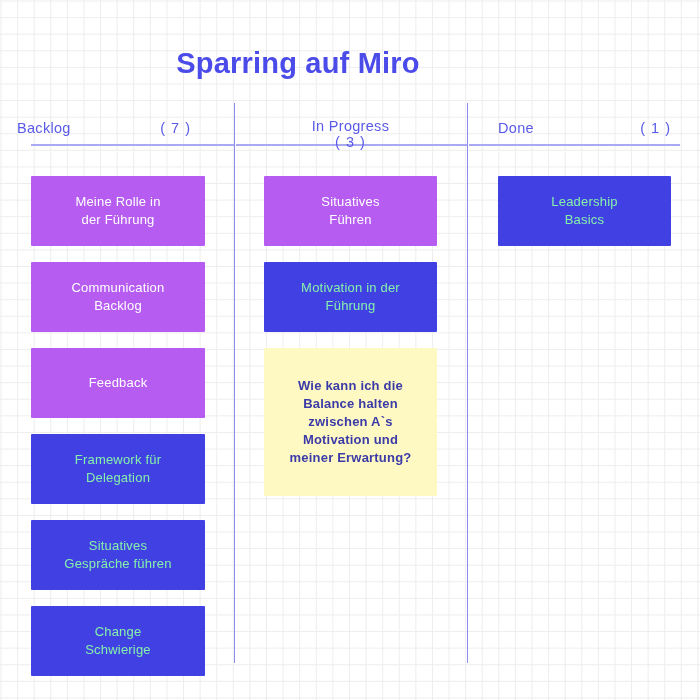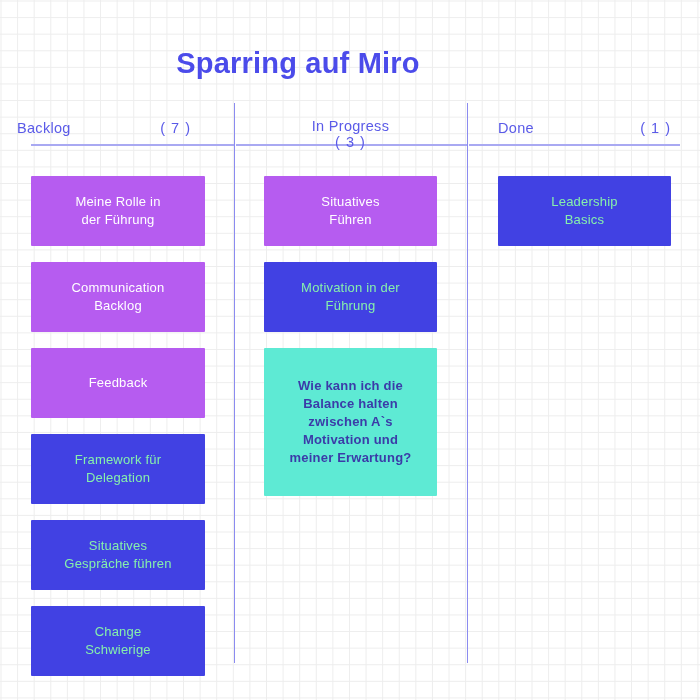--- a/index.html
+++ b/index.html
@@ -110,21 +110,21 @@
     text-align: center;
     padding: 2px 12px;
     font-size: 13px;
     line-height: 18px;
     letter-spacing: 0.2px;
     white-space: pre-line;
     border-radius: 1px;
   }
   .card.purple { background-color: #b65cf0; color: #ffffff; }
   .card.blue   { background-color: #4141e3; color: #86efac; }
-  .card.green  { background-color: #5eead4; color: #3b3ba8; font-weight: bold; }
+  .card.green  { background-color: #fef9c3; color: #3b3ba8; font-weight: bold; }
 
   .card.tall { min-height: 148px; }
 </style>
 </head>
 <body>
 
 <div id="board-background"></div>
 
 <div id="board">
 

